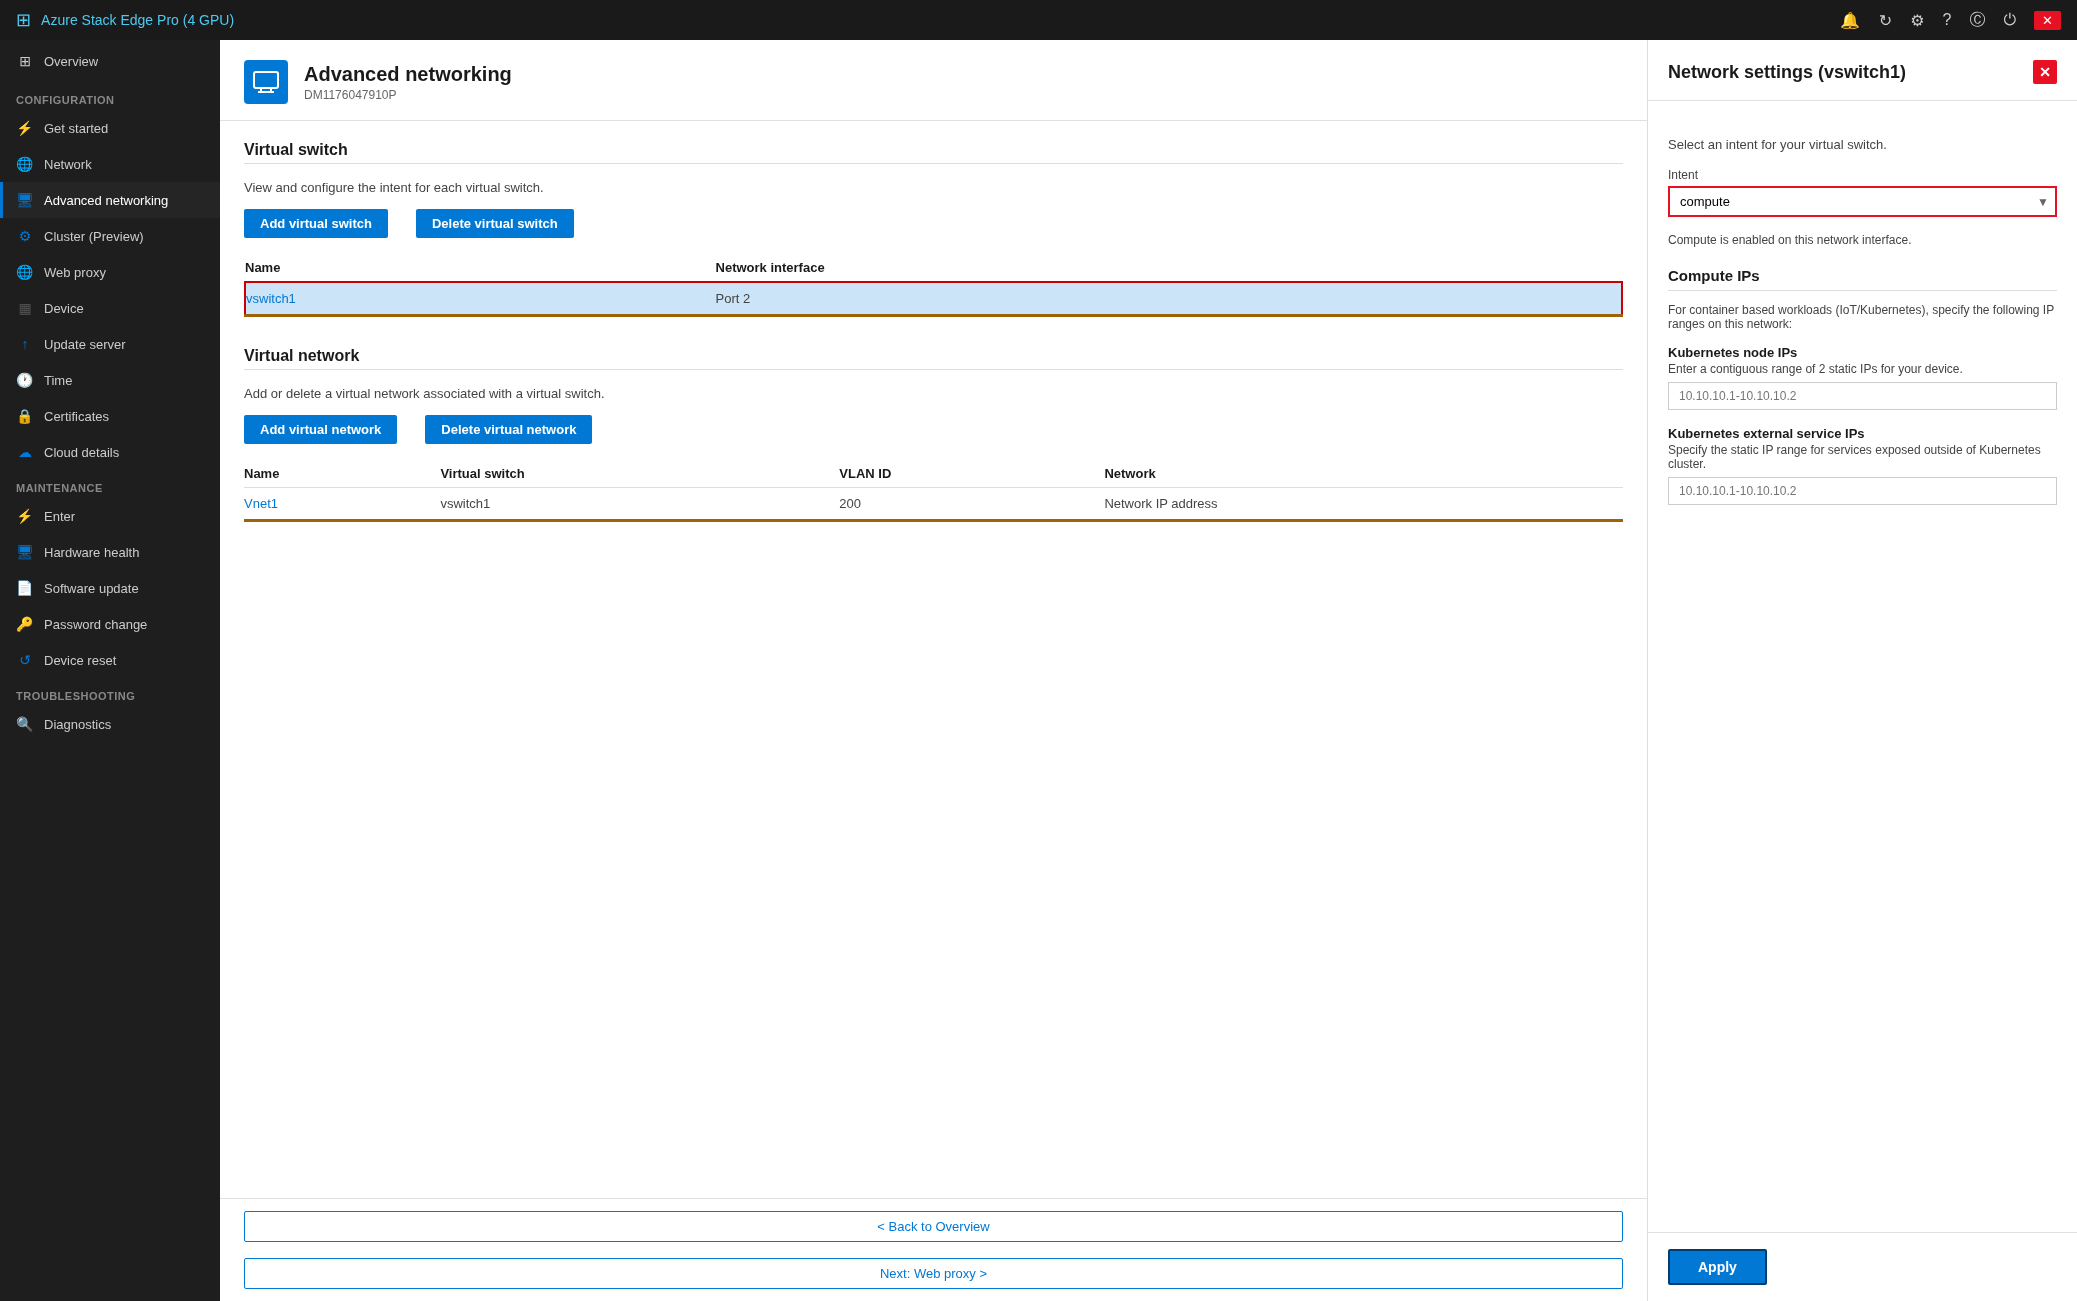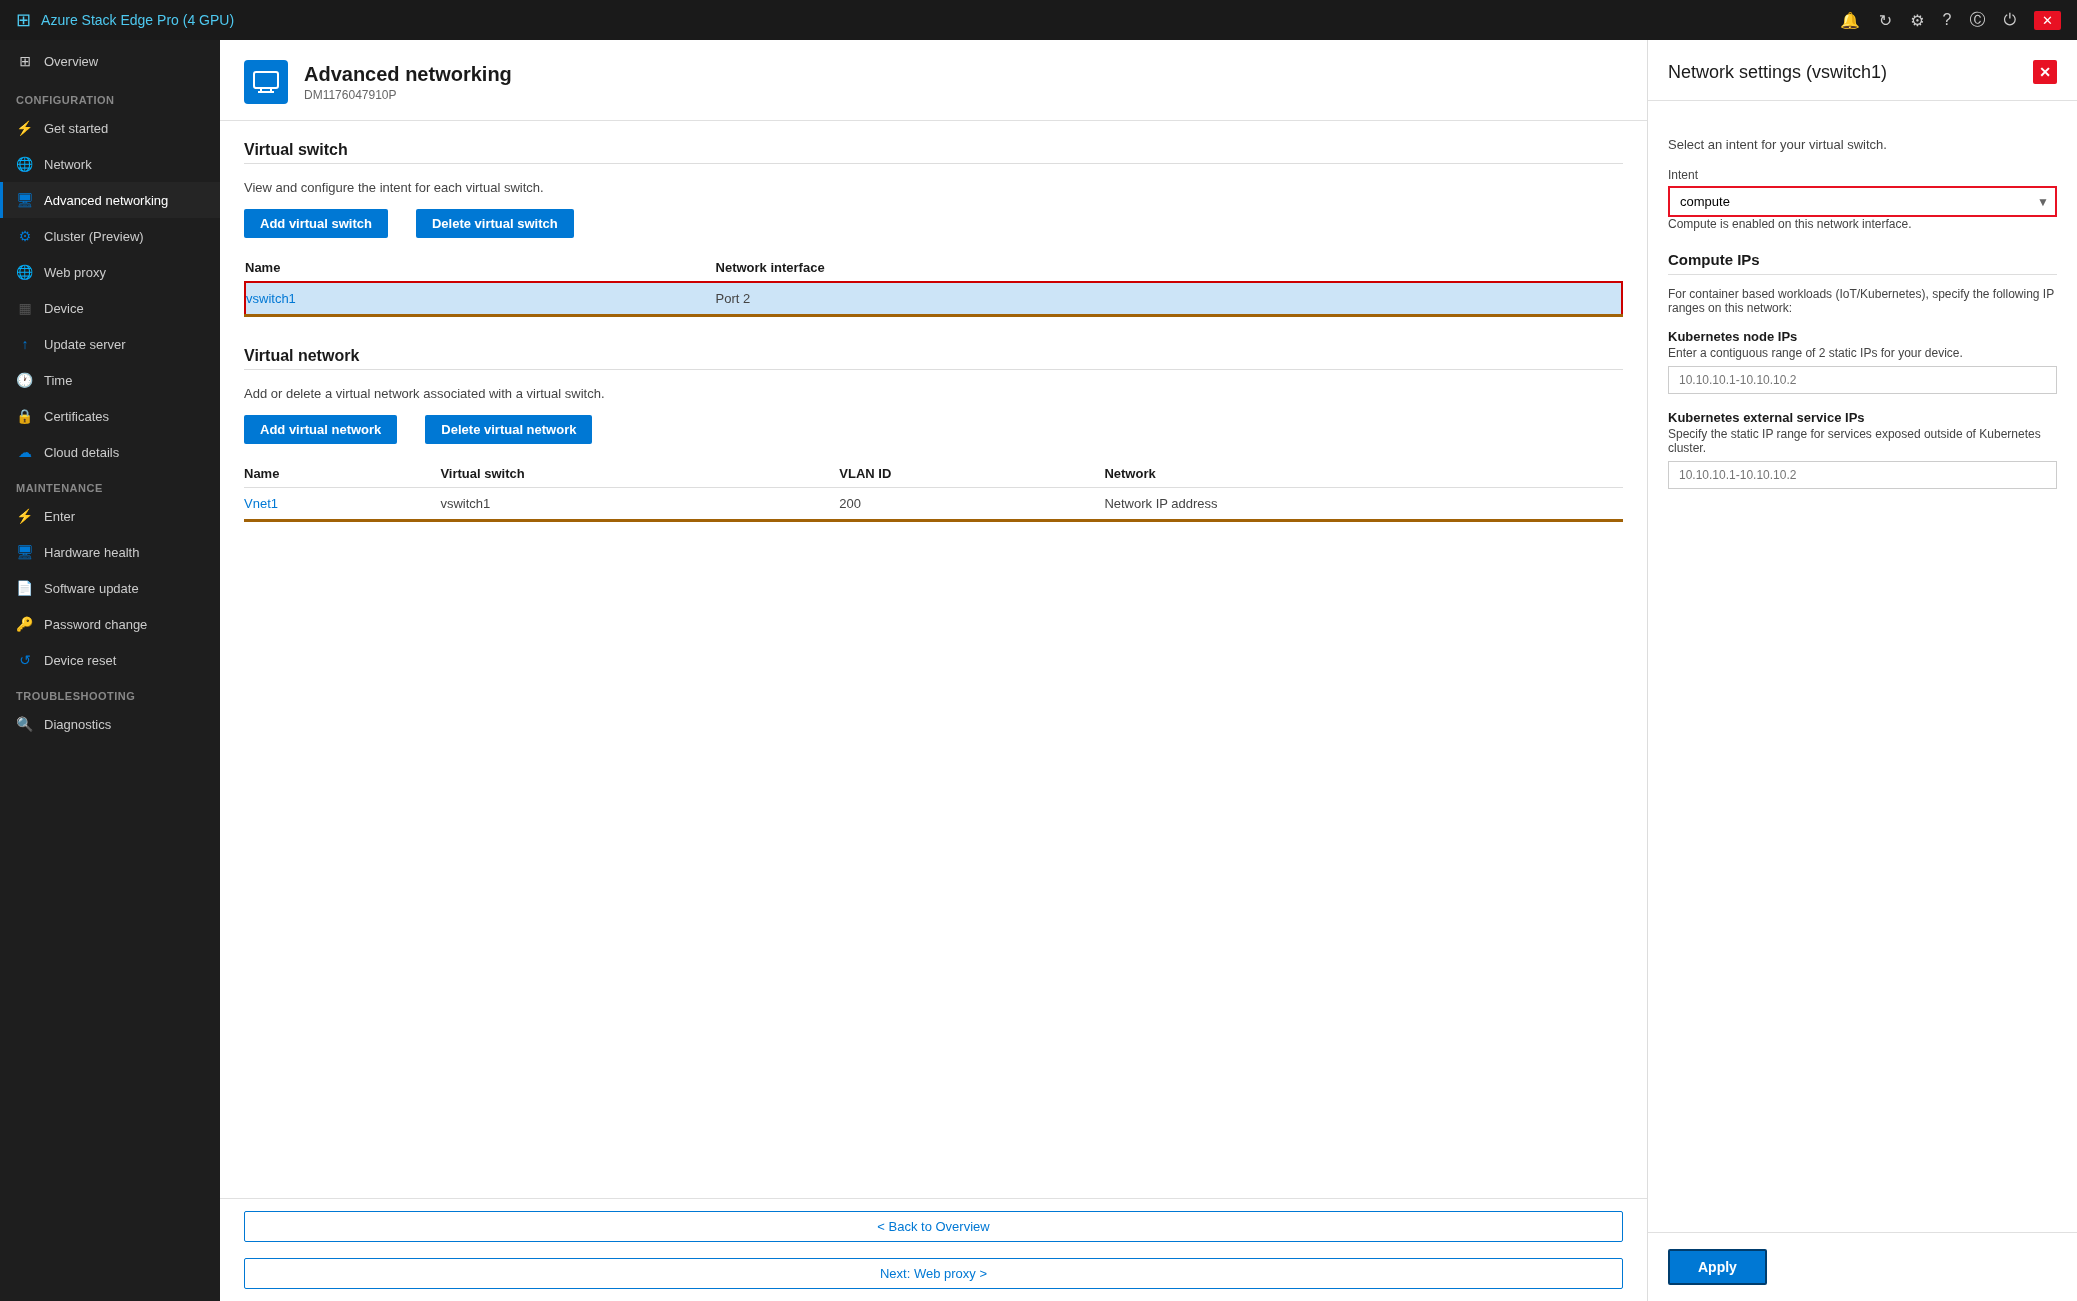--- a/index.html
+++ b/index.html
@@ -150,37 +150,37 @@
       flex-shrink: 0;
       overflow: hidden;
     }
     .side-panel-header {
       display: flex;
       align-items: center;
       justify-content: space-between;
       padding: 20px 20px 16px 20px;
       border-bottom: 1px solid #e0e0e0;
     }
-    .side-panel-title { font-size: 18px; font-weight: 400; color: #1a1a1a; }
+    .side-panel-title { font-size: 18px; font-weight: 700; color: #1a1a1a; }
     .side-panel-close {
       background: #e81123;
       color: white;
       border: none;
       width: 24px; height: 24px;
       cursor: pointer;
       font-size: 14px;
       font-weight: bold;
       display: flex; align-items: center; justify-content: center;
       border-radius: 2px;
     }
     .side-panel-body { flex: 1; overflow-y: auto; padding: 20px; }
     .side-panel-desc { font-size: 13px; color: #444; margin-bottom: 16px; margin-top: 16px; }
 
     .form-label { font-size: 12px; color: #444; margin-bottom: 4px; display: block; }
-    .form-select-wrapper { position: relative; }
+    .form-select-wrapper { position: relative; margin-bottom: 16px; }
     .form-select {
       width: 100%;
       border: 2px solid #e81123;
       padding: 6px 10px;
       font-size: 13px;
       appearance: none;
       background: white;
       cursor: pointer;
     }
     .form-select-arrow {

